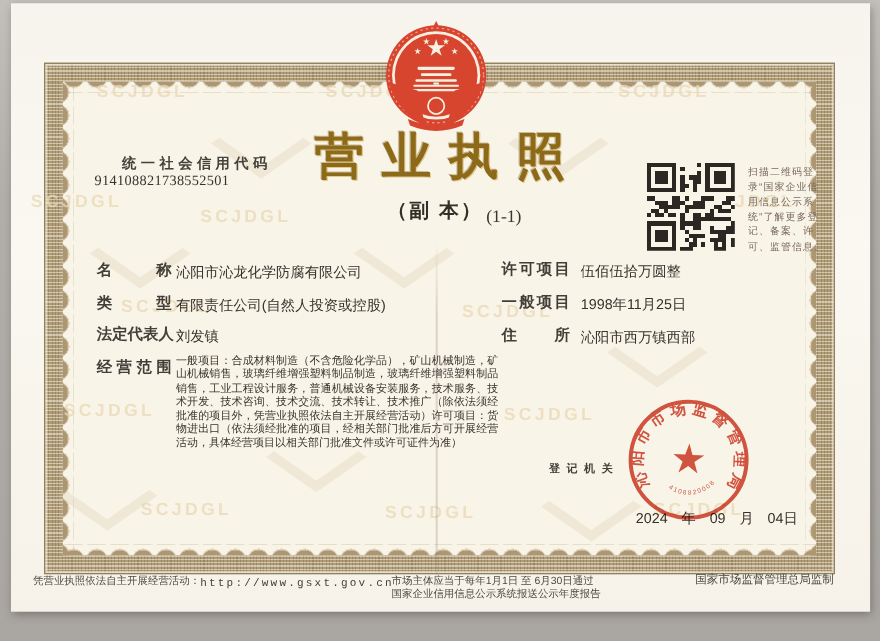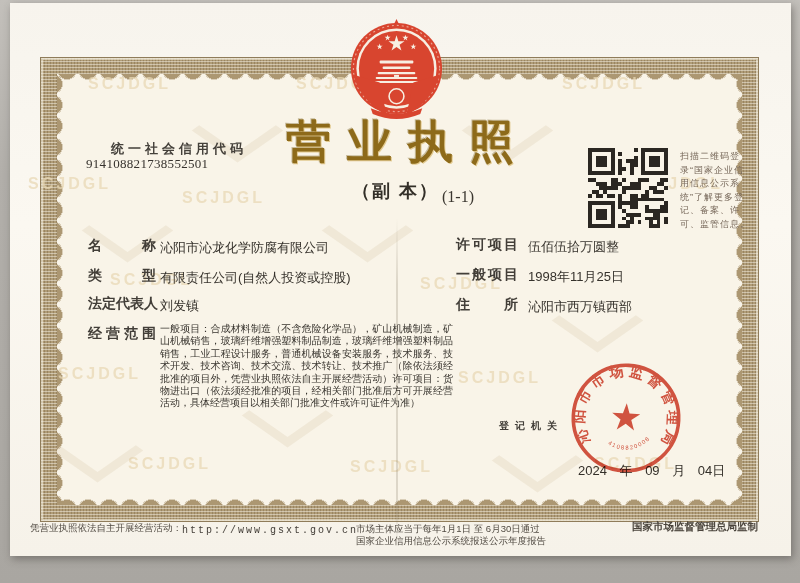--- a/index.html
+++ b/index.html
@@ -46,21 +46,21 @@
          color:#38342e;text-align:justify;white-space:normal;}
   
   .reg-label{position:absolute;left:499px;top:419px;font-size:10px;font-weight:bold;letter-spacing:6px;color:#423e38;white-space:nowrap;}
   .issue-date{position:absolute;left:578px;top:462px;font-size:13px;color:#332f29;word-spacing:9px;white-space:nowrap;text-align:center;}
   .seal{position:absolute;left:568px;top:360px;width:116px;height:116px;opacity:.88;mix-blend-mode:multiply;transform:rotate(3deg);}
   .emblem{position:absolute;left:346px;top:19px;width:101px;height:103px;}
   
   .site-line{position:absolute;left:30px;top:522px;font-size:9.5px;color:#504a42;white-space:nowrap;}
   .site-url{font-family:"Liberation Mono",monospace;font-size:10px;letter-spacing:2px;position:relative;top:2px;color:#45403a;}
   .notice{position:absolute;left:356px;top:523px;font-size:9.5px;line-height:11.5px;color:#504a42;white-space:nowrap;}
-  .producer{position:absolute;left:632px;top:520px;font-size:10.5px;font-weight:bold;color:#4a443c;white-space:nowrap;}
+  .producer{position:absolute;left:632px;top:520px;font-size:10.5px;font-weight:normal;color:#4a443c;white-space:nowrap;}
 </style>
 </head>
 <body>
 
 <div id="stage">
   <div id="paper">
 
     <div id="frame" style="left:30px;top:54px;">
       <div id="frame-inner">
         <div class="fr t"></div>

